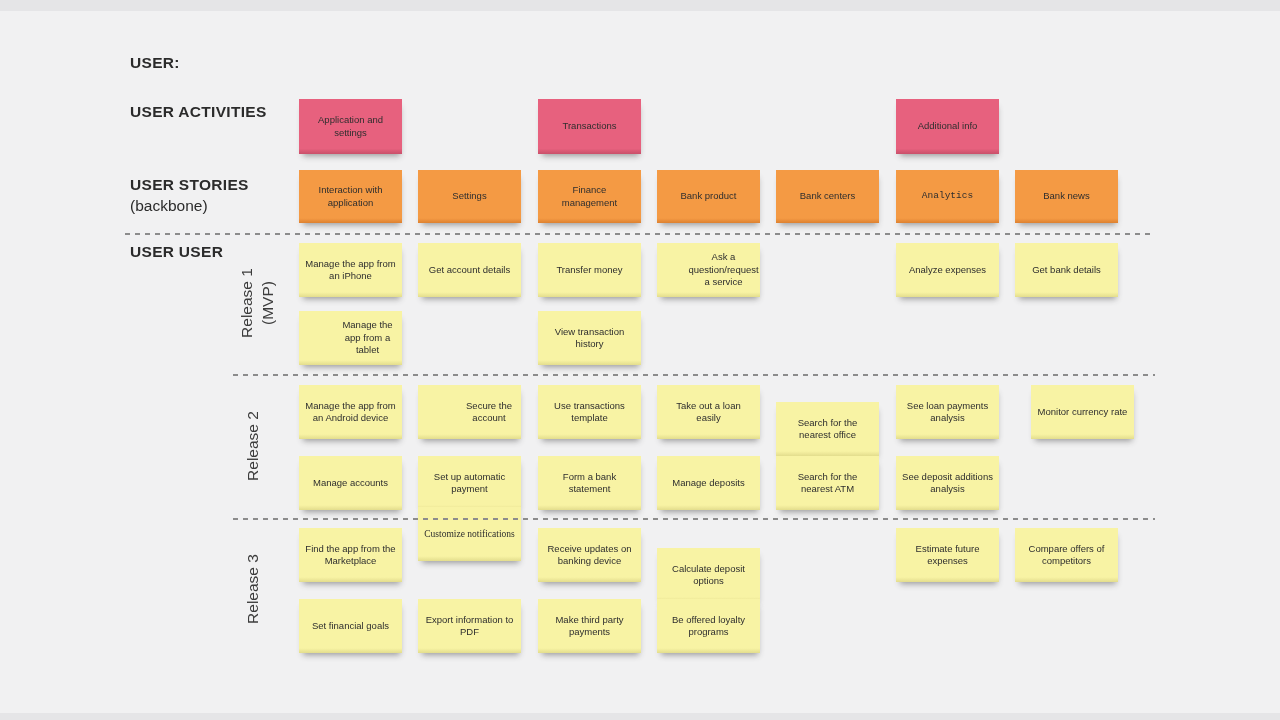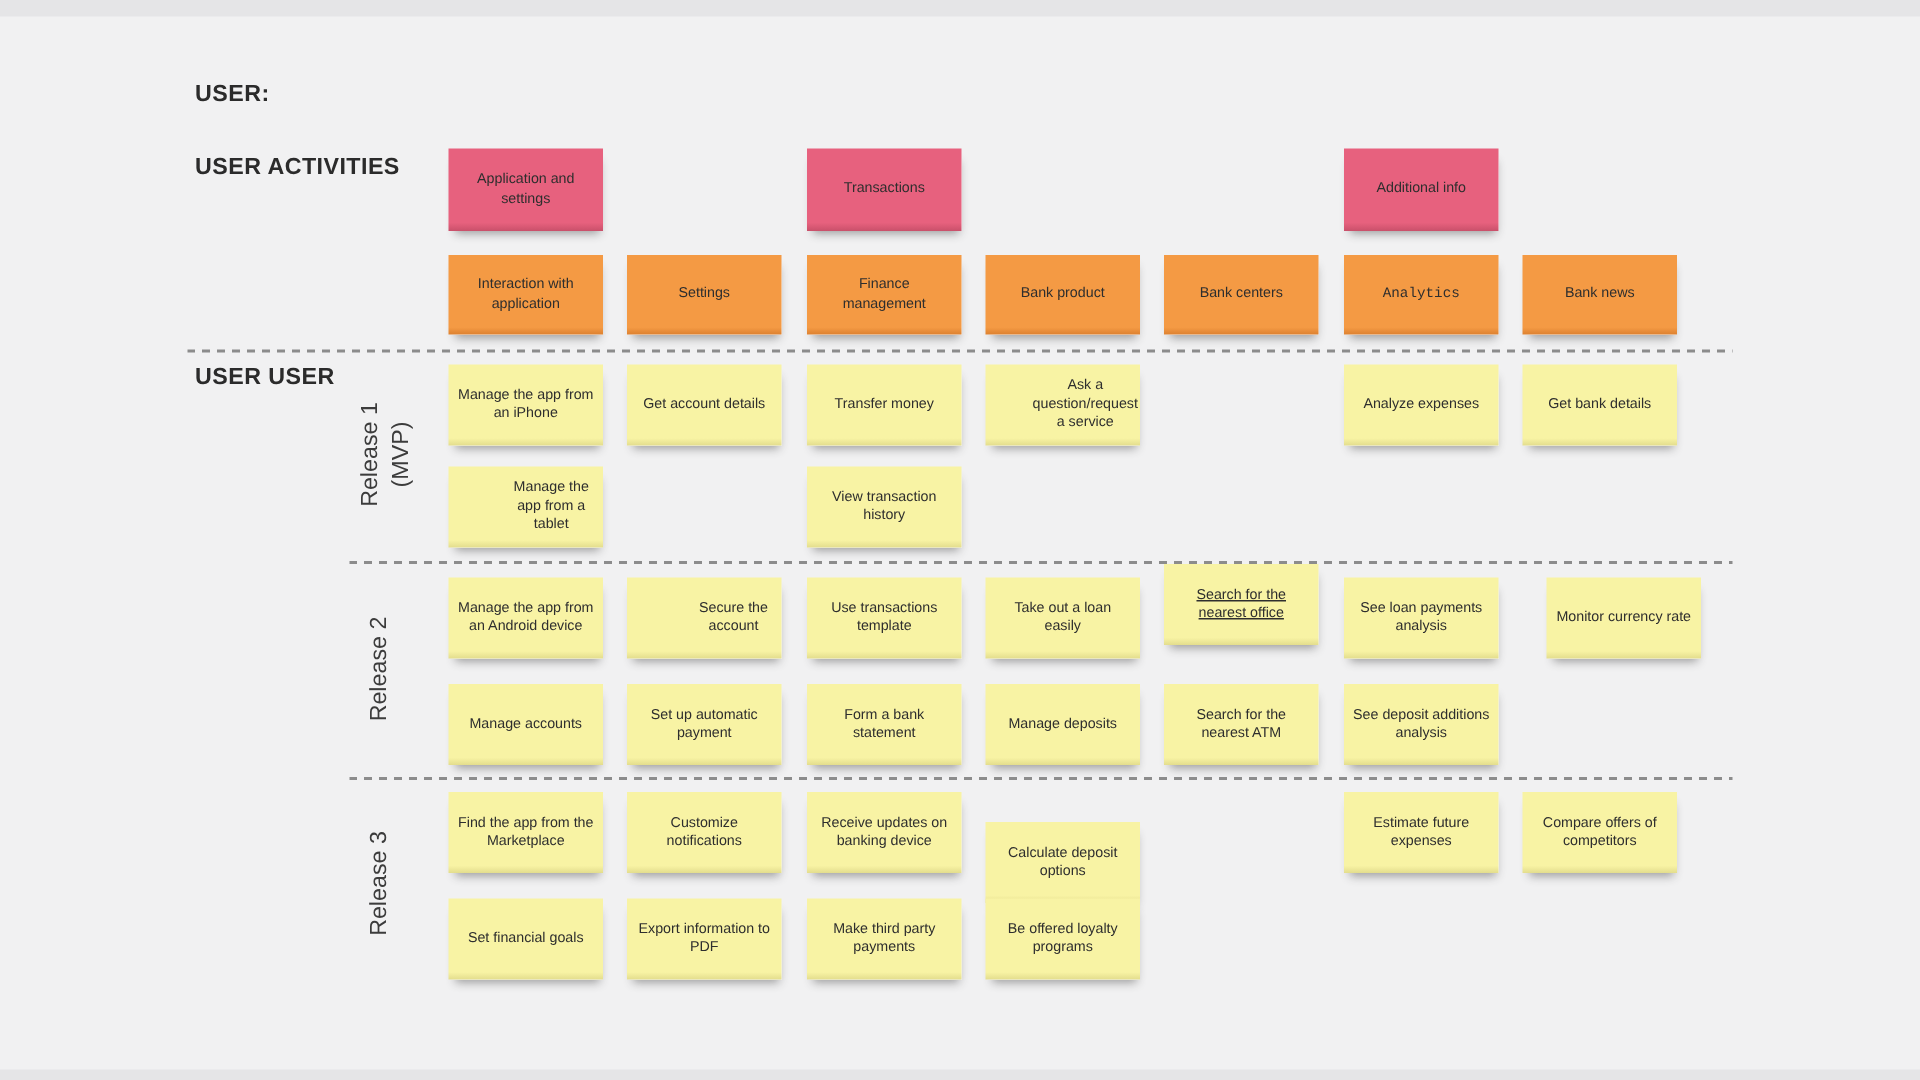--- a/index.html
+++ b/index.html
@@ -73,20 +73,24 @@
 <div id="board">
   <div class="edge-band top"></div>
   <div class="edge-band bottom"></div>
 
   <div class="side-label" style="top:54px;">
     <span>USER:</span>
   </div>
   <div class="side-label" style="top:103px;text-align:center;">
     <span>USER ACTIVITIES</span>
   </div>
+  <div class="side-label" style="top:174px; line-height:21px;">
+    <span>USER STORIES</span><br>
+    <span class="sub">(backbone)</span>
+  </div>
   <div class="side-label" style="top:243px;">
     <span>USER USER</span>
   </div>
 
   <div id="notes-layer">
       <div class="note activity" style="left: 299px; top: 99px;">
         <span>Application and settings</span>
       </div>
       <div class="note activity" style="left: 538px; top: 99px;">
         <span>Transactions</span>
@@ -144,21 +148,21 @@
       </div>
       <div class="note task" style="left: 418px; top: 385px; padding-left: 45px;">
         <span>Secure the account</span>
       </div>
       <div class="note task" style="left: 538px; top: 385px;">
         <span>Use transactions template</span>
       </div>
       <div class="note task" style="left: 657px; top: 385px;">
         <span>Take out a loan easily</span>
       </div>
-      <div class="note task" style="left: 776px; top: 376px; text-decoration: underline;">
+      <div class="note task" style="left: 776px; top: 402px;">
         <span>Search for the nearest office</span>
       </div>
       <div class="note task" style="left: 896px; top: 385px;">
         <span>See loan payments analysis</span>
       </div>
       <div class="note task" style="left: 1015px; top: 385px; margin-left: 16px;">
         <span>Monitor currency rate</span>
       </div>
       <div class="note task" style="left: 299px; top: 456px;">
         <span>Manage accounts</span>
@@ -174,21 +178,21 @@
       </div>
       <div class="note task" style="left: 776px; top: 456px;">
         <span>Search for the nearest ATM</span>
       </div>
       <div class="note task" style="left: 896px; top: 456px;">
         <span>See deposit additions analysis</span>
       </div>
       <div class="note task" style="left: 299px; top: 528px;">
         <span>Find the app from the Marketplace</span>
       </div>
-      <div class="note task" style="left: 418px; top: 528px;">
+      <div class="note task" style="left: 418px; top: 507px; font-family: Liberation Serif, serif;">
         <span>Customize notifications</span>
       </div>
       <div class="note task" style="left: 538px; top: 528px;">
         <span>Receive updates on banking device</span>
       </div>
       <div class="note task" style="left: 657px; top: 548px;">
         <span>Calculate deposit options</span>
       </div>
       <div class="note task" style="left: 896px; top: 528px;">
         <span>Estimate future expenses</span>

